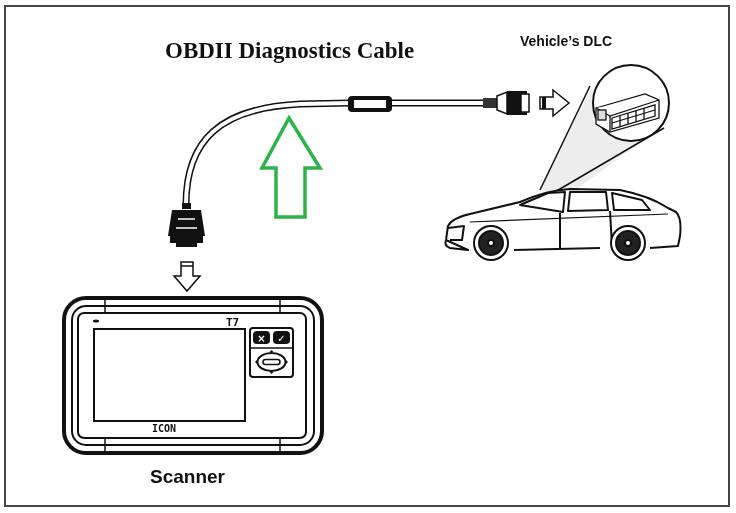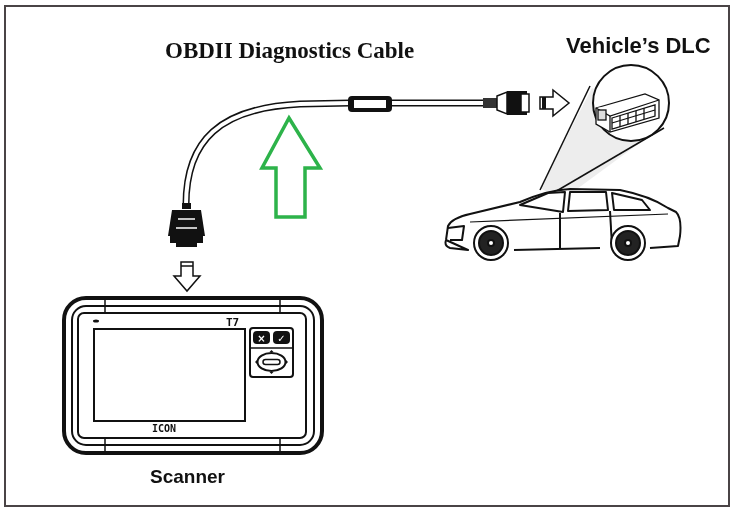--- a/index.html
+++ b/index.html
@@ -1,20 +1,20 @@
 <!DOCTYPE html>
 <html><head>
 <meta charset="utf-8">
 <style>
   html, body { margin: 0; padding: 0; background: #ffffff; }
   body { width: 736px; height: 513px; position: relative; overflow: hidden; font-family: "Liberation Sans", sans-serif; }
   .frame { position: absolute; left: 4px; top: 5px; width: 726px; height: 502px; border: 2px solid #4a4446; box-sizing: border-box; background: #fff; }
   .label { position: absolute; font-family: "Liberation Sans", sans-serif; font-weight: bold; color: #111; white-space: nowrap; }
   #cable-label { left: 165px; top: 38px; font-size: 23px; font-family: Liberation Serif, serif; }
-  #dlc-label { left: 566px; top: 33px; font-size: 22px; }
+  #dlc-label { left: 520px; top: 33px; font-size: 14px; }
   #scanner-label { left: 150px; top: 466px; font-size: 19px; }
   svg.art { position: absolute; left: 0; top: 0; }
   .scr-text { font-family: "DejaVu Sans Mono", monospace; font-weight: bold; }
 </style>
 </head>
 <body>
 
 <div class="frame"></div>
 
 <svg class="art" width="736" height="513" viewBox="0 0 736 513">

